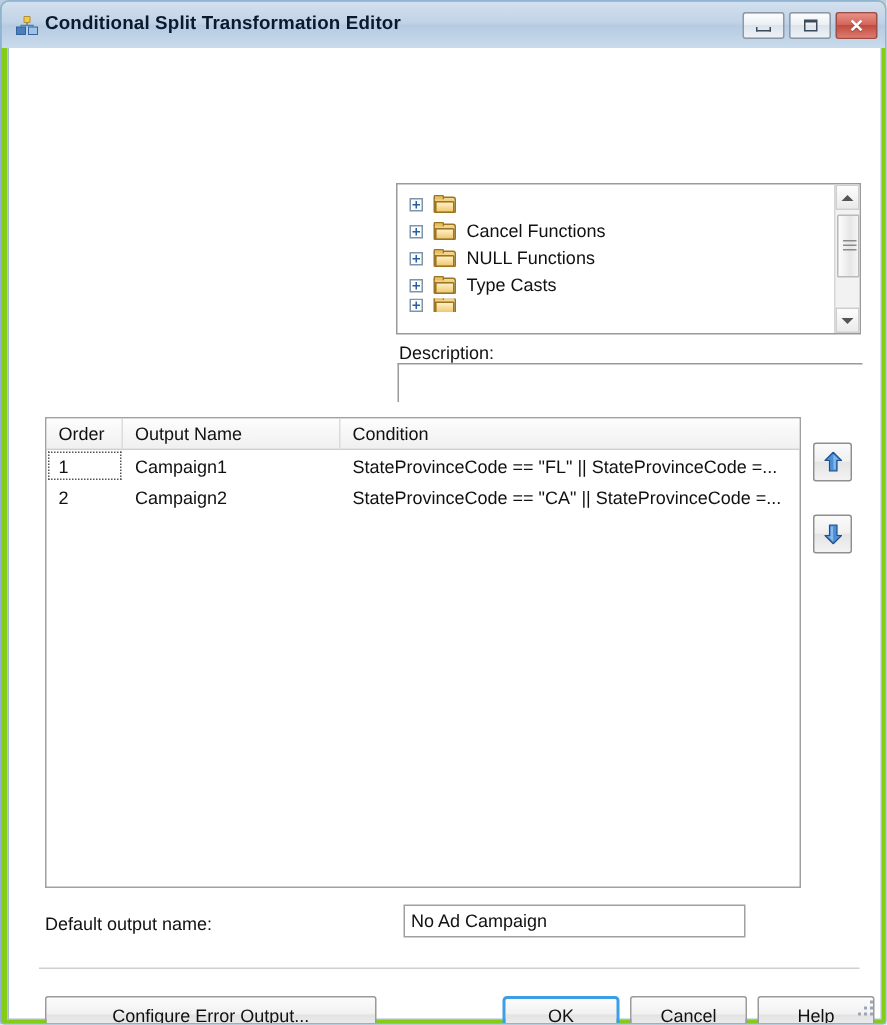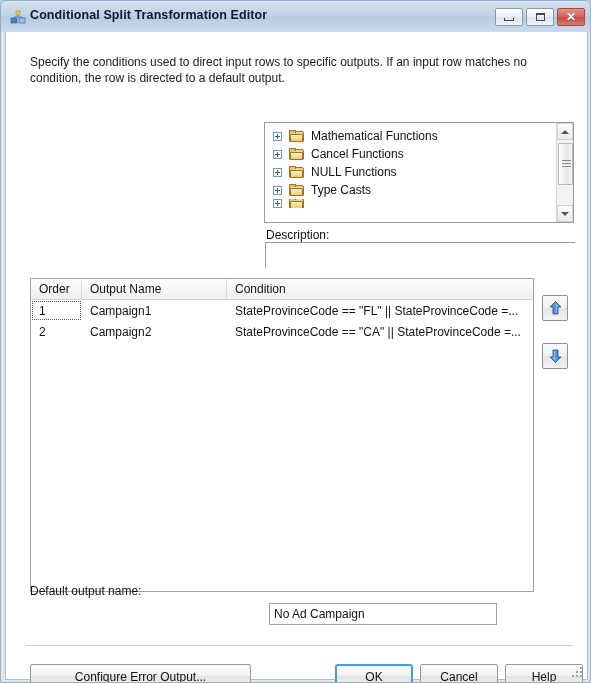--- a/index.html
+++ b/index.html
@@ -9,21 +9,21 @@
     overflow: hidden;
     font-family: "Liberation Sans", sans-serif;
   }
   body { background: #b8cde0; }
 
   
   #window {
     position: absolute;
     left: 0; top: 0;
     width: 591px; height: 683px;
-    background: #e5e5e5;
+    background: #84cc16;
     border: 1px solid #8fb3d0;
     border-radius: 6px 6px 3px 3px;
     overflow: hidden;
     padding-left: 33px;
   }
   #titlebar {
     position: absolute;
     left: 0; top: 0;
     width: 591px; height: 31px;
     background: linear-gradient(to bottom, #d3e0ee 0%, #c1d3e7 45%, #b6cbe2 52%, #c9dbec 100%);
@@ -234,21 +234,21 @@
     border: 1px solid #8f8f8f;
     border-radius: 2px;
     cursor: pointer;
   }
   #move-up { top: 263px; }
   #move-down { top: 311px; }
   .arrow-svg { position: absolute; left: 6px; top: 5px; }
 
   
   #default-label {
-    position: absolute; left: 24px; top: 552px;
+    position: absolute; left: 24px; top: 577px;
     font-size: 12px; color: #111;
   }
   #default-box {
     position: absolute; left: 263px; top: 571px;
     width: 228px; height: 22px;
     background: #fff;
     border: 1px solid #a0a0a0;
   }
   #default-input {
     width: 100%; height: 100%;
@@ -315,33 +315,31 @@
     </div>
     <div class="caption-btn" id="btn-close">
       <span class="cap-glyph">
           <span class="cap-x">✕</span>
         </span>
     </div>
   </div>
 
   <div id="client">
 
-    <div id="intro">Specify the conditions used to direct input rows to specific outputs. If an input row matches no condition, the row is directed to a default output.</div>
 
 
     <div class="panel" id="tree-right">
       <div style="padding-top:4px; width:292px;">
         <div class="tree-row">
           <span class="expander"></span>
           <span class="folder">
             <span class="folder-back"></span>
               <span class="folder-tab"></span>
               <span class="folder-front"></span>
           </span>
-          <span>Mathematical Functions</span>
         </div>
         <div class="tree-row">
           <span class="expander"></span>
           <span class="folder">
             <span class="folder-back"></span>
               <span class="folder-tab"></span>
               <span class="folder-front"></span>
           </span>
           <span>Cancel Functions</span>
         </div>

